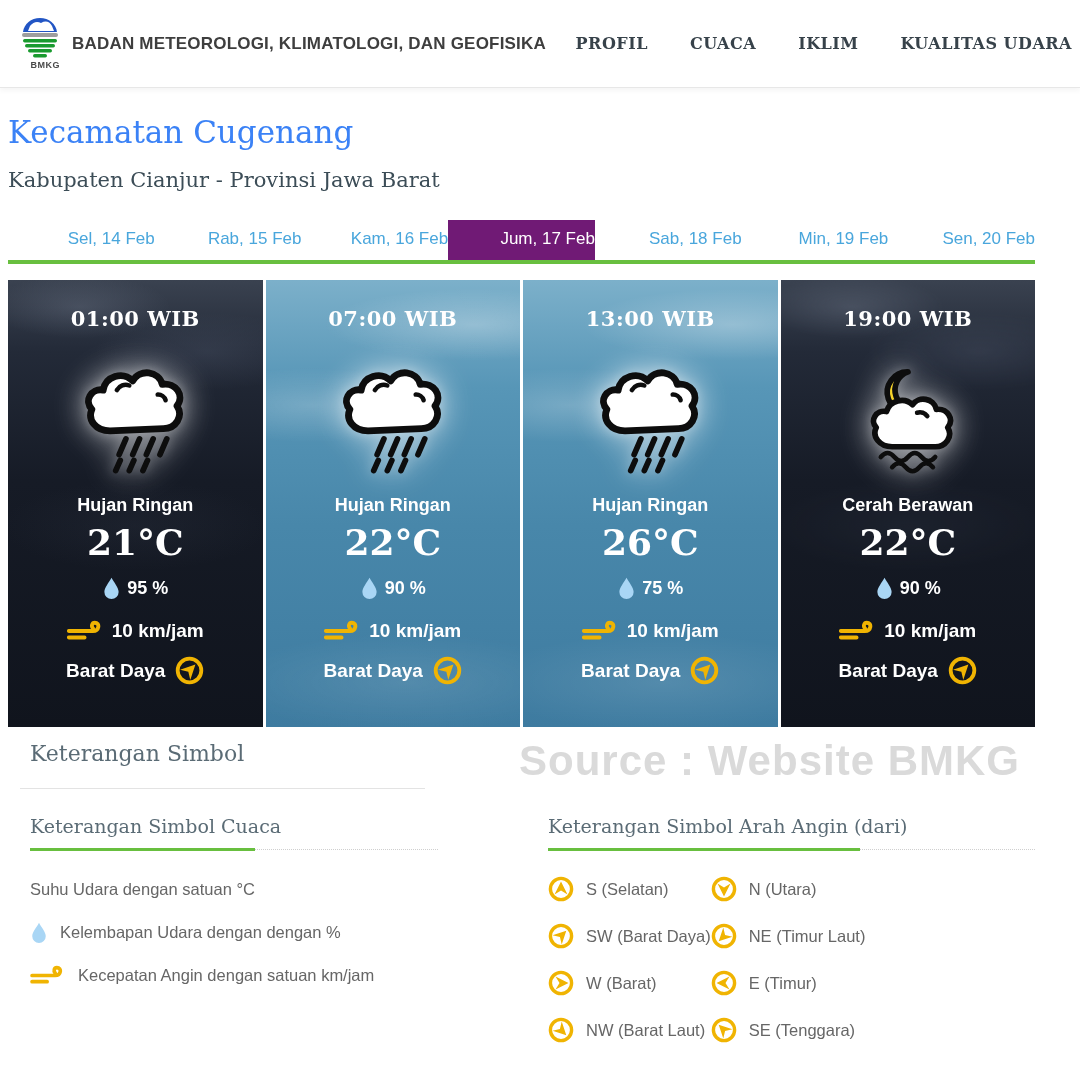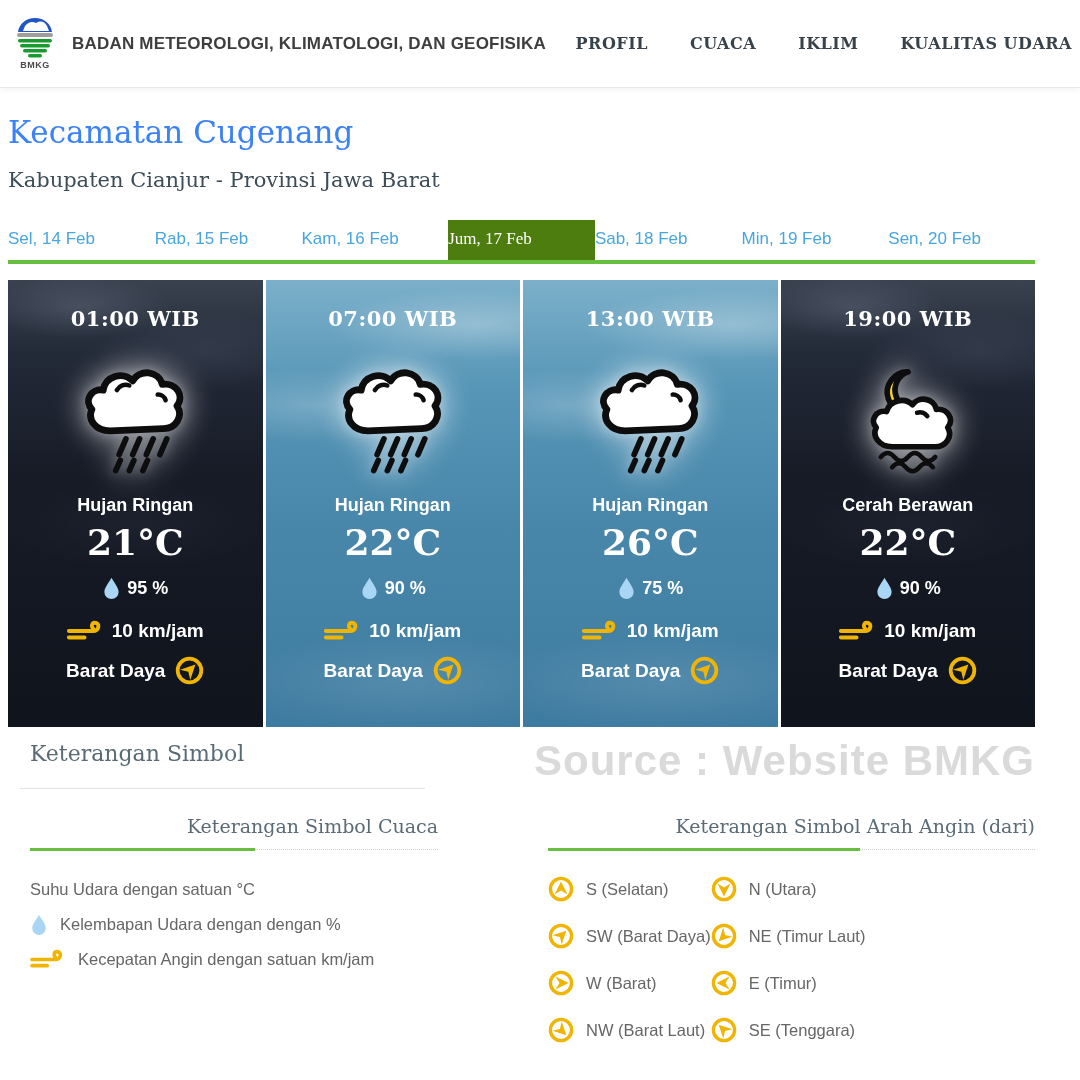--- a/index.html
+++ b/index.html
@@ -4,39 +4,39 @@
 <style>
   * { margin:0; padding:0; box-sizing:border-box; }
   html,body { background:#ffffff; }
   .page { width:1080px; height:1080px; background:#fff; overflow:hidden;
           font-family:"Liberation Sans", sans-serif; position:relative; }
 
   
   .header { height:88px; display:flex; align-items:center; padding:0 4px 0 10px;
             background:#fff; border-bottom:1px solid #e7e7e7;
             box-shadow:0 3px 5px rgba(0,0,0,.04); }
-  .logo { display:flex; flex-direction:column; align-items:center; width:50px; }
+  .logo { display:flex; flex-direction:column; align-items:flex-end; width:50px; }
   .logo-mark { width:40px; height:42px; }
   .logo-text { font-size:9px; font-weight:bold; color:#4a4a4a; letter-spacing:.5px; margin-top:1px; }
   .org-name { margin-left:12px; font-size:17px; font-weight:bold; color:#3e3e3e; letter-spacing:.2px; }
   .nav { margin-left:auto; display:flex; gap:42px; padding-right:4px;
          font-family:"DejaVu Serif", serif; font-weight:bold; font-size:16px;
          color:#37424a; letter-spacing:.5px;text-align:center; }
   .nav-item { cursor:pointer; white-space:nowrap; }
 
   
   .main { padding:14px 45px 0 8px; }
   .page-title { font-family:"DejaVu Serif", serif; font-weight:500; font-size:31px;
                 color:#3b82f6; margin-top:12px; }
   .page-subtitle { font-family:"DejaVu Serif", serif; font-size:21px; color:#3c4d57; margin-top:18px; }
 
   
   .tabs { display:flex; margin-top:28px; border-bottom:4px solid #68bf3f; }
-  .tab { flex:1; text-align:left; padding:9px 0 11px; font-size:17px; color:#49a6dc; cursor:pointer; }
-  .tab.active { background:#4d7c0f; color:#fff;font-family:Liberation Serif, serif; }
+  .tab { flex:1; text-align:right; padding:9px 0 11px; font-size:17px; color:#49a6dc; cursor:pointer; }
+  .tab.active { background:#701a75; color:#fff; }
 
   
   .cards { display:grid; grid-template-columns:repeat(4,1fr); gap:3px; margin-top:16px; }
   .card { height:447px; color:#fff; display:flex; flex-direction:column; align-items:center; }
   .card.night {
     background-image:
       radial-gradient(ellipse 130px 45px at 28% 6%, rgba(150,160,180,.22), transparent 70%),
       radial-gradient(ellipse 160px 55px at 78% 16%, rgba(130,140,165,.16), transparent 70%),
       radial-gradient(ellipse 180px 60px at 50% 55%, rgba(90,100,120,.10), transparent 75%),
       linear-gradient(180deg,#3a4250 0%, #232a38 16%, #161b26 45%, #10141d 100%);
@@ -54,34 +54,34 @@
   .weather-svg { filter:drop-shadow(0 0 16px rgba(255,255,255,.55)) drop-shadow(0 0 6px rgba(255,255,255,.35)); }
   .card-cond { font-size:18px; font-weight:bold; margin-top:4px; }
   .card-temp { font-family:"DejaVu Serif", serif; font-weight:bold; font-size:36px; margin-top:5px; }
   .card-row { display:flex; align-items:center; justify-content:flex-start; font-weight:bold; }
   .card-hum  { margin-top:13px; gap:6px;  font-size:18px; }
   .card-wind { margin-top:19px; gap:8px;  font-size:19px; }
   .card-dir  { margin-top:13px; gap:10px; font-size:19px; }
 
   
   .legend-section { position:relative; margin-top:14px; }
-  .watermark { position:absolute; top:-4px; right:0; font-size:42px; font-weight:bold;
+  .watermark { position:absolute; top:-4px; right:15px; font-size:42px; font-weight:bold;
                color:#dadada; letter-spacing:1px; white-space:nowrap; }
   .ks-title { font-family:"DejaVu Serif", serif; font-size:22px; color:#5a6b75; margin-left:22px; }
   .ks-rule { width:405px; border-bottom:1px solid #e3e3e3; margin:22px 0 0 12px; }
-  .legend-cols { display:flex; margin-top:26px;text-align:right; }
+  .legend-cols { display:flex; margin-top:26px; }
   .legend-left { width:540px; padding-left:22px; }
   .legend-right { flex:1; }
   .sub-heading { font-family:"DejaVu Serif", serif; font-size:19px; color:#5a6b75;
                  padding-bottom:12px; border-bottom:1px dotted #cfcfcf; position:relative; }
   .legend-left .sub-heading { width:408px; }
   .sub-heading::after { content:''; position:absolute; left:0; bottom:-2px; height:3px; background:#68bf3f; }
   .legend-left  .sub-heading::after { width:225px; }
   .legend-right .sub-heading::after { width:312px; }
-  .legend-items { margin-top:26px; display:flex; flex-direction:column; gap:9px; }
+  .legend-items { margin-top:26px; display:flex; flex-direction:column; gap:17px; }
   .legend-item { display:flex; align-items:center; gap:12px; height:26px;
                  font-size:16.5px; color:#666; }
   .wind-cols { display:flex; margin-top:26px; }
   .wind-col { display:flex; flex-direction:column; gap:21px; }
   .wind-col.first { width:300px; }
   .compass-icon { display:block; }
 </style>
 </head>
 <body>
 

